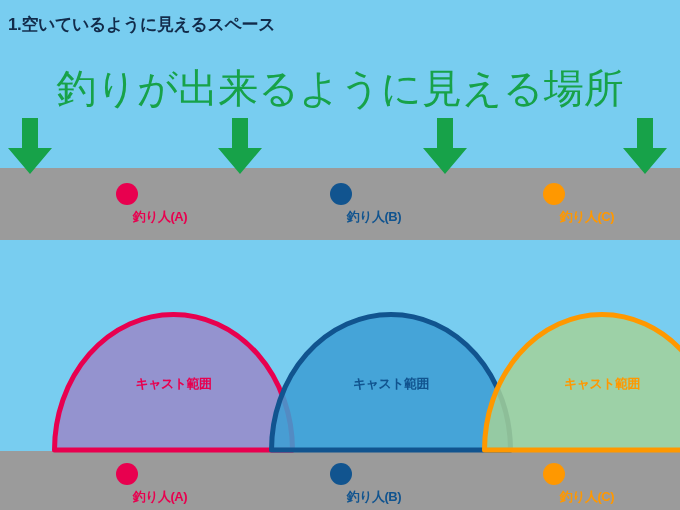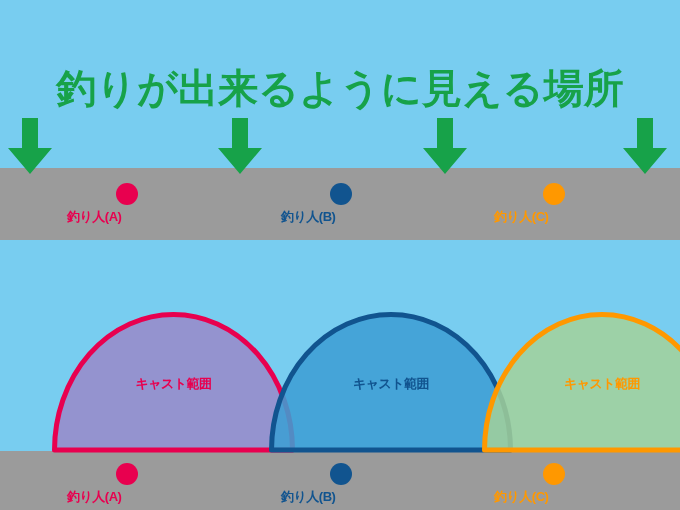--- a/index.html
+++ b/index.html
@@ -50,40 +50,40 @@
   #title-1 { top: 13px; }
   #title-2 { top: 246px; }
 
   #green-heading {
     position: absolute;
     top: 61px;
     left: 0;
     width: 680px;
     text-align: center;
     font-size: 40px;
-    font-weight: bold;
+    font-weight: normal;
     color: #17a249;
     letter-spacing: 0px;
     white-space: nowrap;
   }
 
   
   .arrow {
     position: absolute;
     width: 44px;
     height: 56px;
   }
   .arrow svg { display: block; }
 
   
   .angler {
     position: absolute;
     width: 120px;
     margin-left: -60px;
-    text-align: left;
+    text-align: right;
   }
   .angler .dot {
     width: 22px;
     height: 22px;
     border-radius: 50%;
     margin: 0 auto 3px auto;
   }
   .angler .angler-label {
     font-size: 13px;
     font-weight: bold;
@@ -120,20 +120,21 @@
 </head>
 <body>
 
 <div id="stage">
 
   <div class="sky" id="sky-top"></div>
   <div class="ground" id="ground-top"></div>
   <div class="sky" id="sky-bottom"></div>
   <div class="ground" id="ground-bottom"></div>
 
+  <div class="section-title" id="title-1">1.空いているように見えるスペース</div>
 
   <div id="green-heading">釣りが出来るように見える場所</div>
 
   <div id="arrows-layer">
       <div class="arrow" style="left: 8px; top: 118px;">
         <svg width="44" height="56" viewBox="0 0 44 56">
           <path d="M14 0 L30 0 L30 30 L44 30 L22 56 L0 30 L14 30 Z" fill="#17a249"></path>
         </svg>
       </div>
       <div class="arrow" style="left: 218px; top: 118px;">

